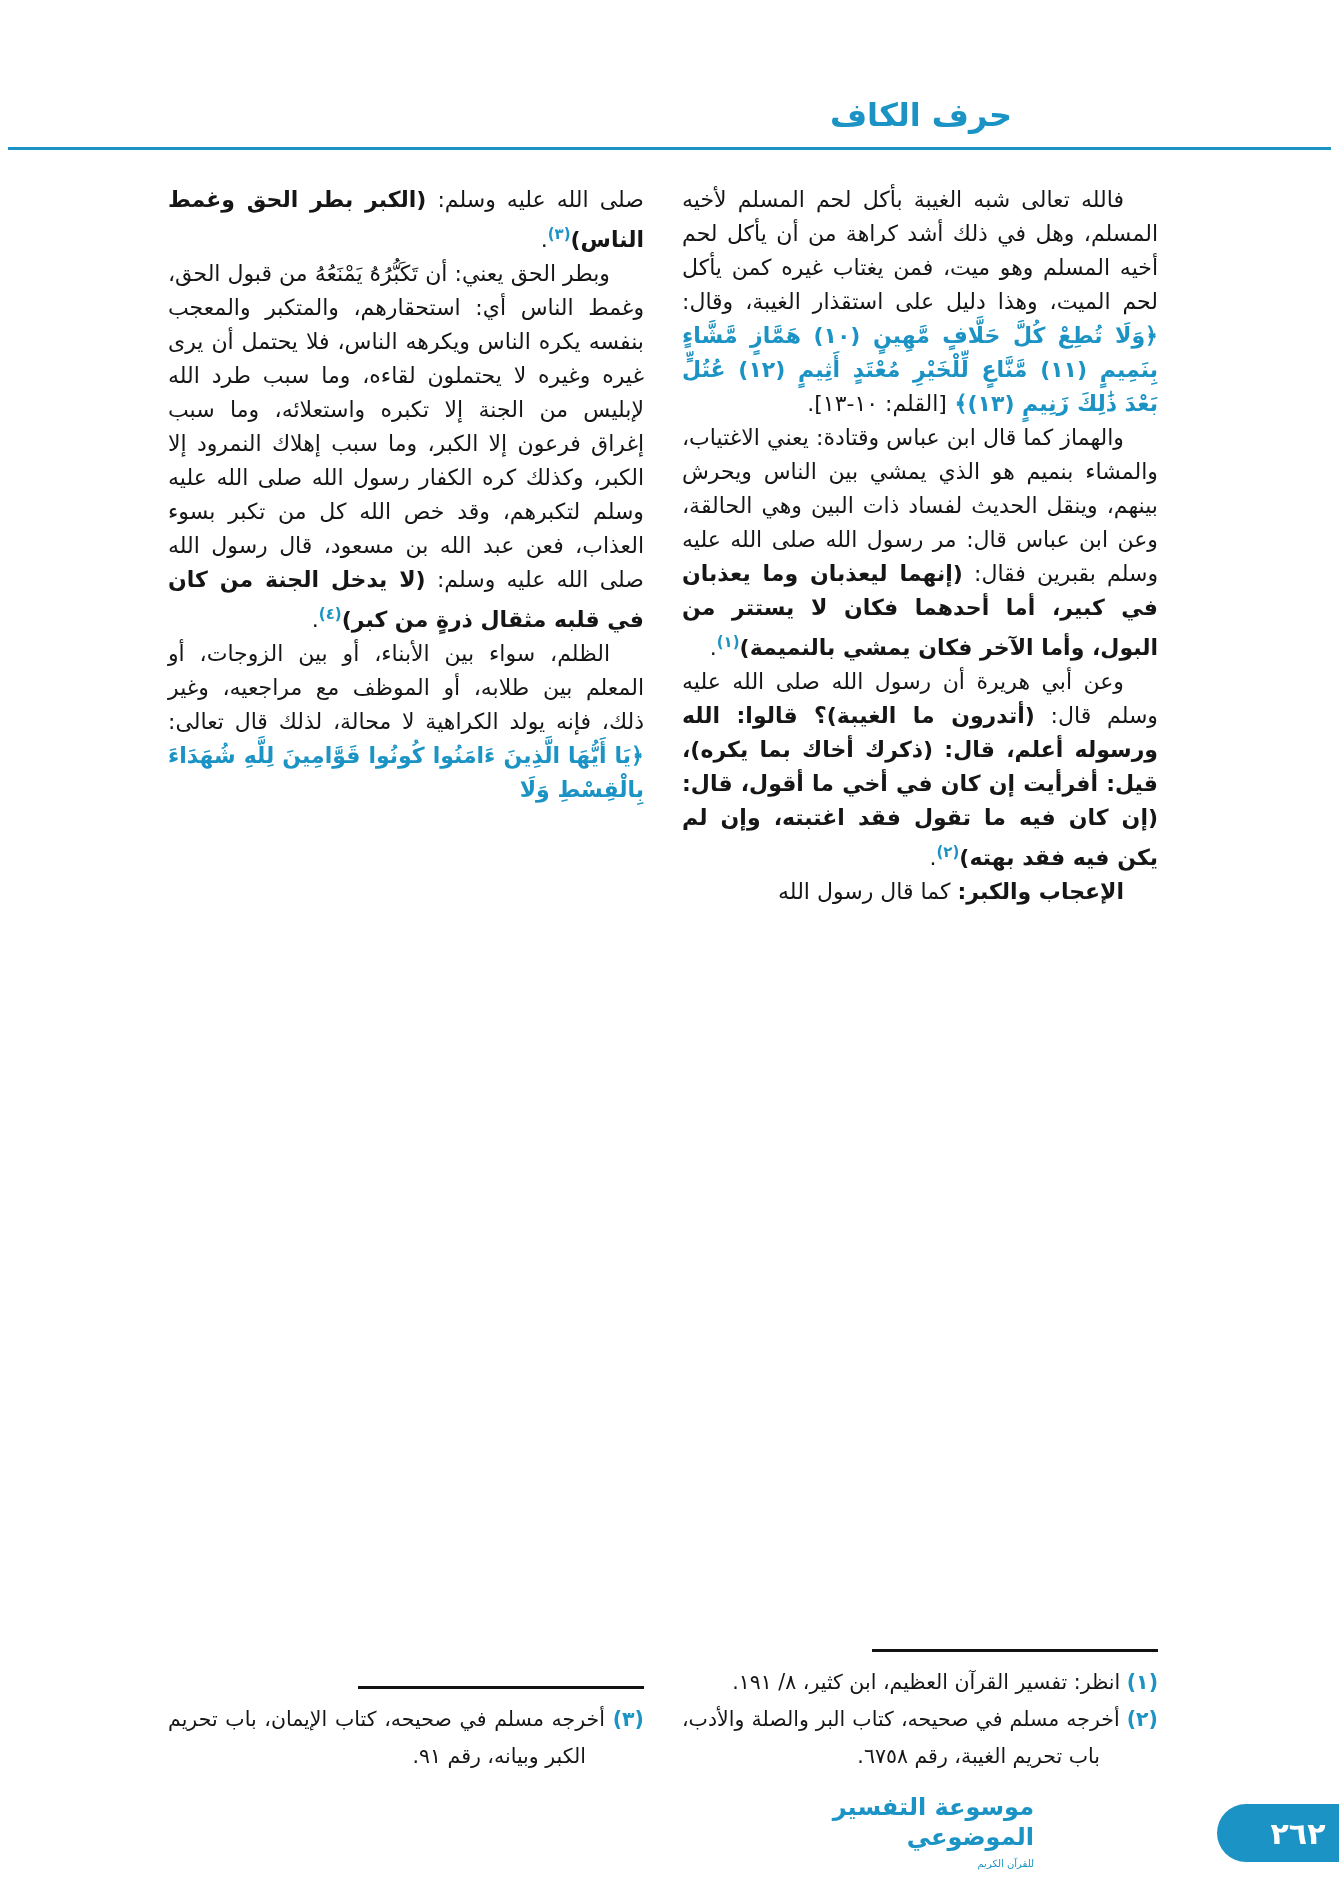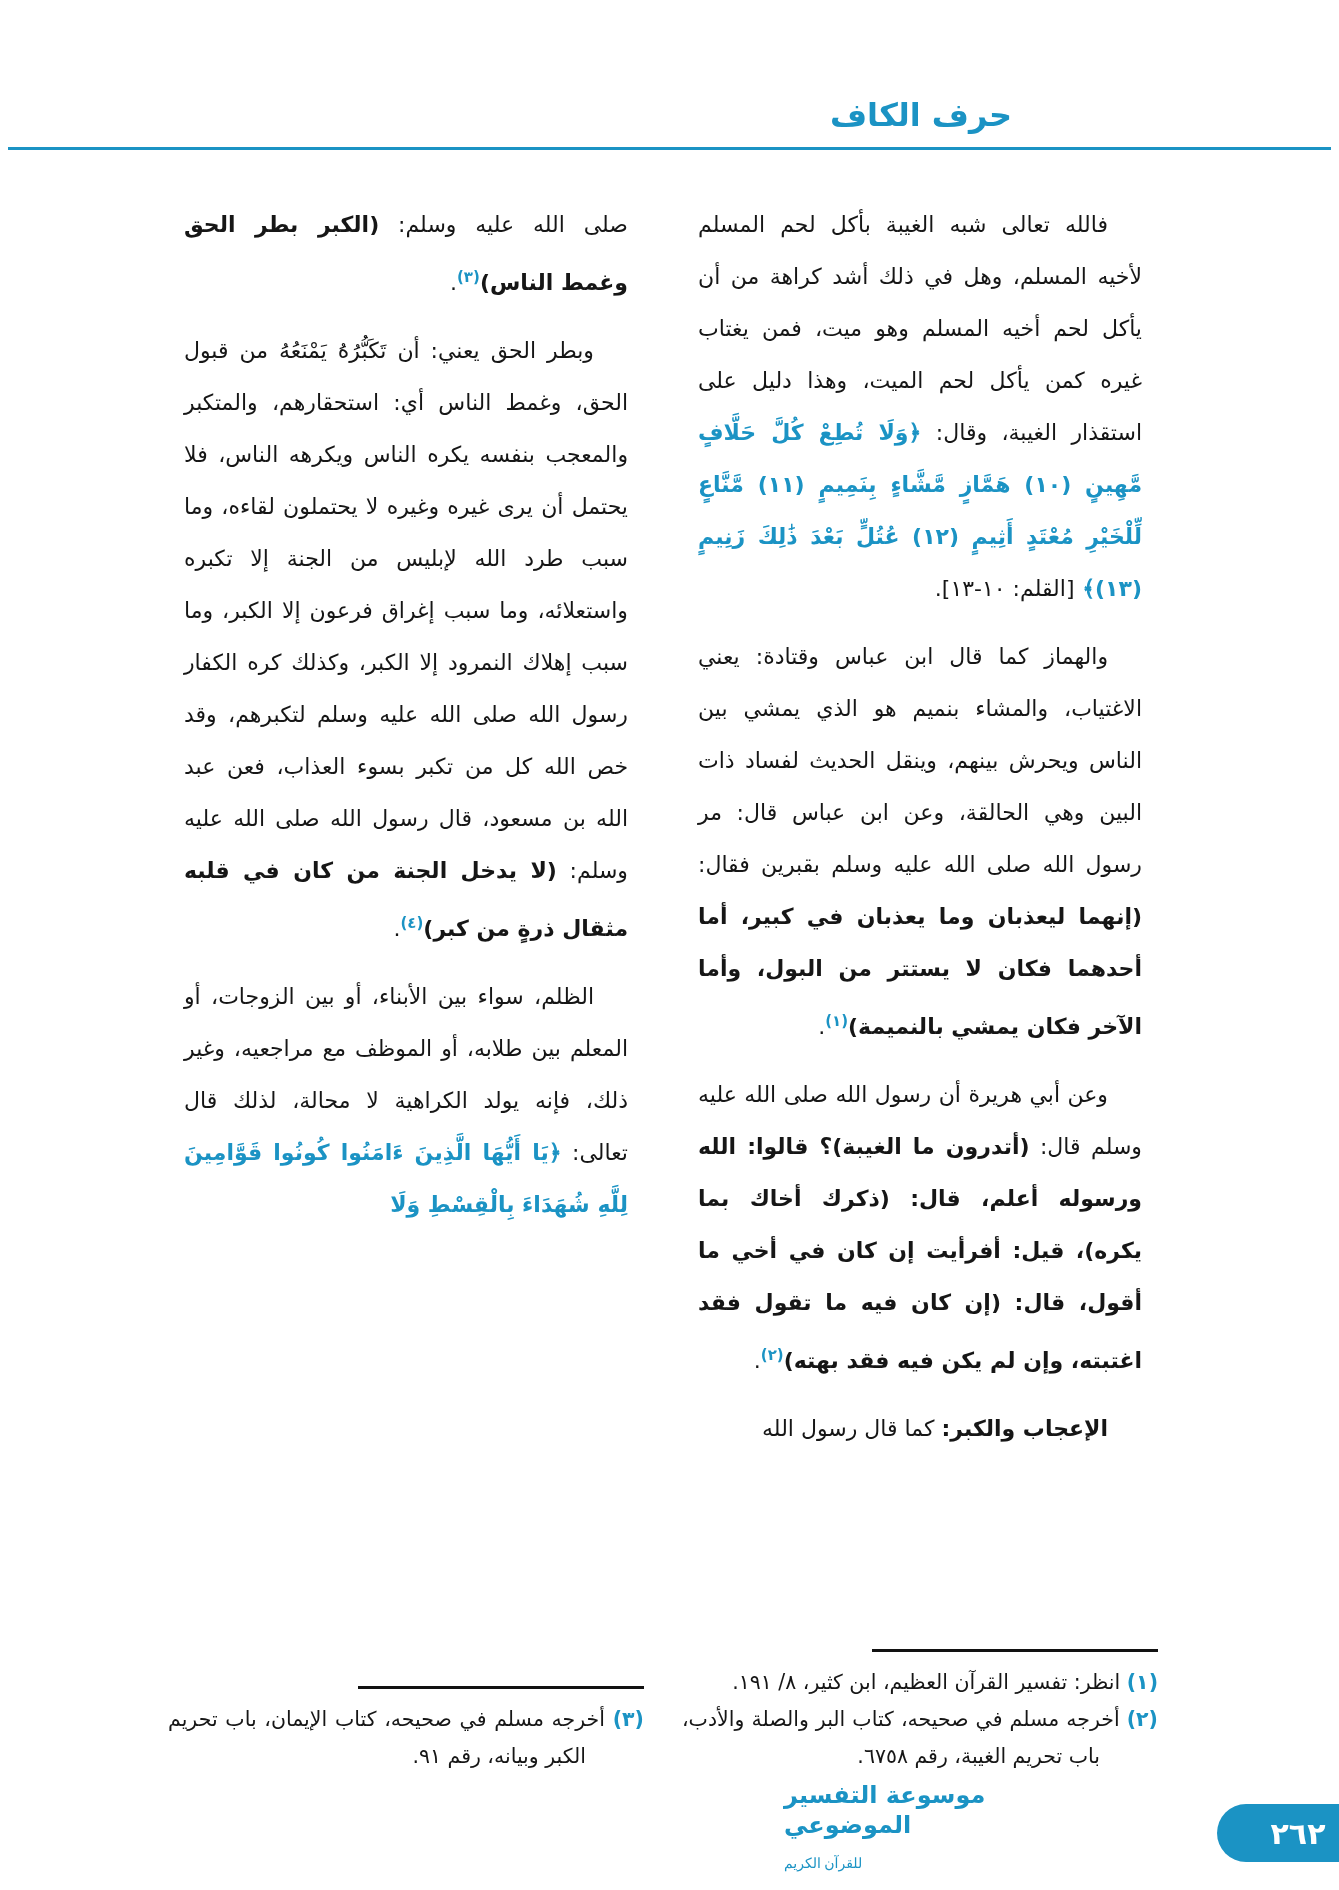--- a/index.html
+++ b/index.html
@@ -41,23 +41,23 @@
     display: flex;
     gap: 38px;
   }
   .col {
     flex: 1 1 0;
     display: flex;
     flex-direction: column;
     min-height: 1592px;
   }
   .col-body p {
-    margin: 16px;
+    margin: 0;
     font-size: 22px;
-    line-height: 52px;
+    line-height: 34px;
     text-align: justify;
   }
   .indent { text-indent: 34px; }
   .quran { color: #1b93c4; font-weight: bold; }
   .hadith { font-weight: bold; }
   .fn-ref {
     color: #1b93c4;
     font-size: 15px;
     font-weight: bold;
     vertical-align: 8px;
@@ -75,33 +75,32 @@
     text-align: justify;
     padding-right: 58px;
     text-indent: -58px;
   }
   .fn .num { color: #1b93c4; font-weight: bold; }
   .logo {
     position: absolute;
     bottom: 16px;
     right: 305px;
     width: 250px;
-    text-align: left;
+    text-align: right;
     color: #1b93c4;
   }
   .logo-l1 {
     font-size: 24px;
     font-weight: bold;
     line-height: 30px;
   }
   .logo-l2 {
-    font-size: 14px;
+    font-size: 10px;
     line-height: 20px;
-    margin-top: 14px;
-    font-family: Liberation Serif, serif;
+    margin-top: 2px;
   }
   .page-num-band {
     position: absolute;
     right: 0;
     bottom: 28px;
     width: 122px;
     height: 58px;
     background: #1b93c4;
     border-radius: 30px 0 0 30px;
     display: flex;

